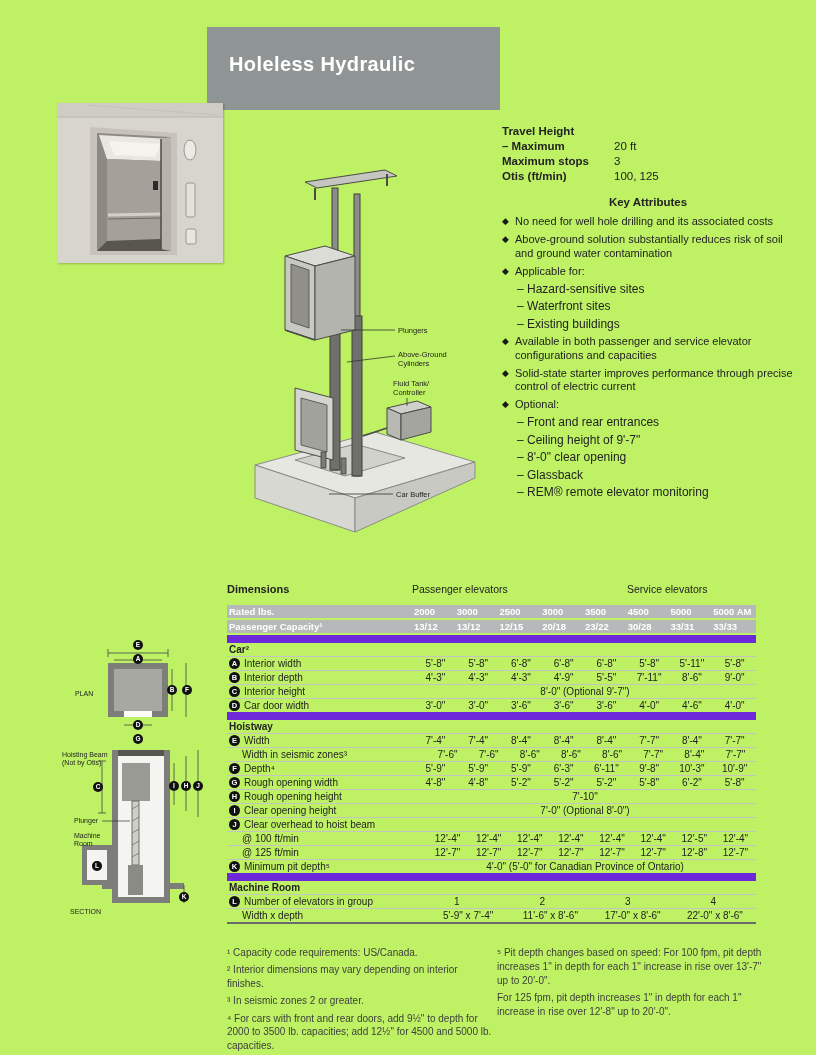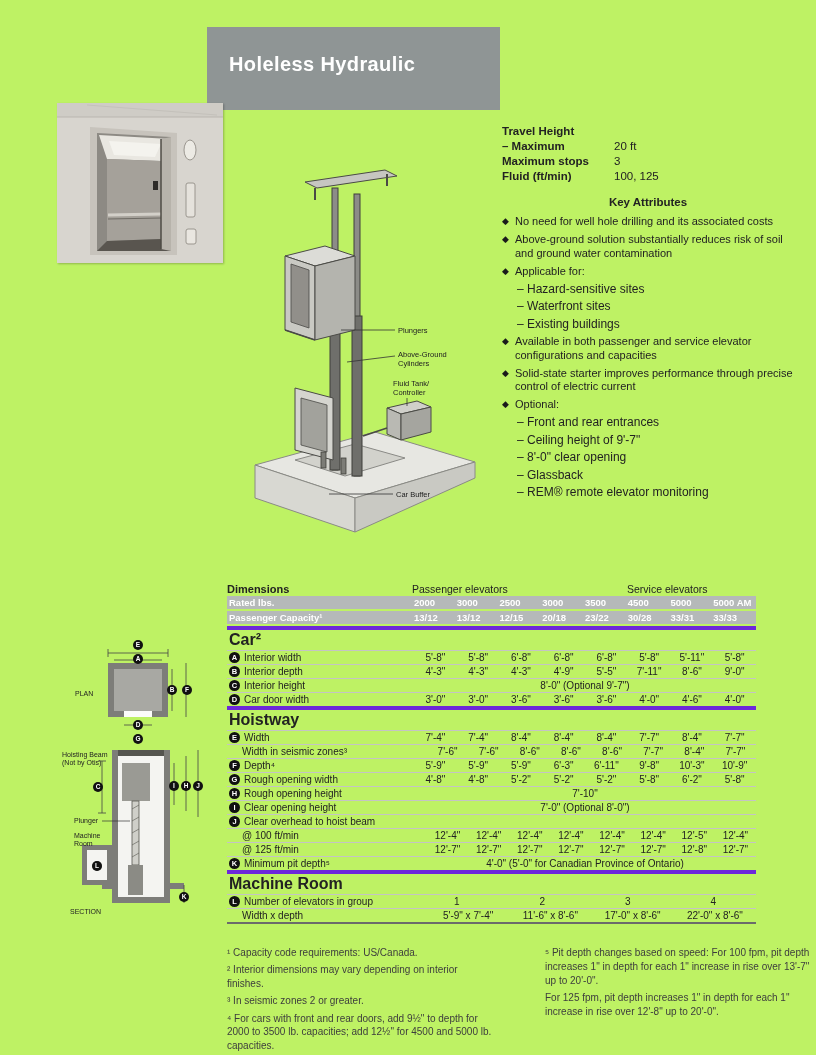--- a/index.html
+++ b/index.html
@@ -25,42 +25,42 @@
   .spec-row .val{font-weight:normal;}
 
   .key-attr{position:absolute;left:502px;top:196px;width:292px;}
   .key-attr .hd{font-weight:bold;font-size:11.5px;margin-bottom:7px;text-align:center;}
   .ka-item{display:flex;font-size:11px;line-height:13.5px;margin-bottom:4.5px;}
   .ka-bullet{flex:0 0 13px;font-size:9px;line-height:13px;color:#1a1a1a;}
   .ka-sub{font-size:12px;line-height:13px;margin:4.5px 0 4.5px 15px;}
 
   
   .dim-table{position:absolute;left:227px;top:583px;width:529px;font-size:10px;}
-  .t-head{display:flex;font-size:10.5px;padding-bottom:1px;}
+  .t-head{display:flex;font-size:10.5px;padding-bottom:10px;}
   .t-head .t-title{flex:0 0 185px;font-weight:bold;font-size:11px;}
   .t-head .grp1{flex:0 0 215px;}
   .t-head .grp2{flex:1;}
   .band{display:flex;background:#b5b9b9;color:#fff;height:13px;align-items:center;margin-bottom:2px;font-size:9.5px;}
   .band .t-label{flex:0 0 185px;padding-left:2px;font-weight:bold;}
   .band .t-cell{flex:1;text-align:left;font-weight:bold;}
-  .t-section{border-top:4px solid #6d28d9;font-weight:bold;font-size:16px;padding:1px 0 1px 2px;}
+  .t-section{border-top:8px solid #6d28d9;font-weight:bold;font-size:10px;padding:1px 0 1px 2px;}
   .t-row{display:flex;border-top:1px solid #c4c4c4;min-height:13px;align-items:center;}
   .t-row .t-label{flex:0 0 185px;display:flex;align-items:center;padding-left:2px;}
   .t-row .t-label.indent{padding-left:15px;}
   .t-cell{flex:1;text-align:center;}
   .t-cell2{flex:2;text-align:center;}
   .t-span{flex:8;text-align:center;}
   .circ{display:inline-flex;flex:0 0 11px;width:11px;height:11px;border-radius:50%;background:#111;color:#fff;
         font-size:7.5px;font-weight:bold;align-items:center;justify-content:center;margin-right:4px;}
   .t-bottom{border-top:2px solid #6b6b6b;height:0;}
 
   
   .fn{position:absolute;top:946px;font-size:10px;line-height:1.38;color:#3d3d3d;}
   .fn.left{left:227px;width:265px;}
-  .fn.right{left:497px;width:272px;margin-left:48px;}
+  .fn.right{left:497px;width:272px;}
   .fn div{margin-bottom:3.5px;}
 
   
   .left-diagrams{position:absolute;left:50px;top:633px;width:176px;height:297px;}
   .left-diagrams text{font-family:"Liberation Sans",sans-serif;font-size:7px;fill:#222;}
   .left-diagrams .cl{font-size:6.5px;font-weight:bold;fill:#fff;}
 </style>
 </head>
 <body>
 
@@ -156,21 +156,21 @@
     <div>
         <div class="spec-row">
           <span class="lab">– Maximum</span>
           <span class="val">20 ft</span>
         </div>
         <div class="spec-row">
           <span class="lab">Maximum stops</span>
           <span class="val">3</span>
         </div>
         <div class="spec-row">
-          <span class="lab">Fluid (ft/min)</span>
+          <span class="lab">Otis (ft/min)</span>
           <span class="val">100, 125</span>
         </div>
       </div>
   </div>
 
   <div class="key-attr">
     <div class="hd">Key Attributes</div>
     <div>
         <div class="ka-item">
           <span class="ka-bullet">◆</span>

